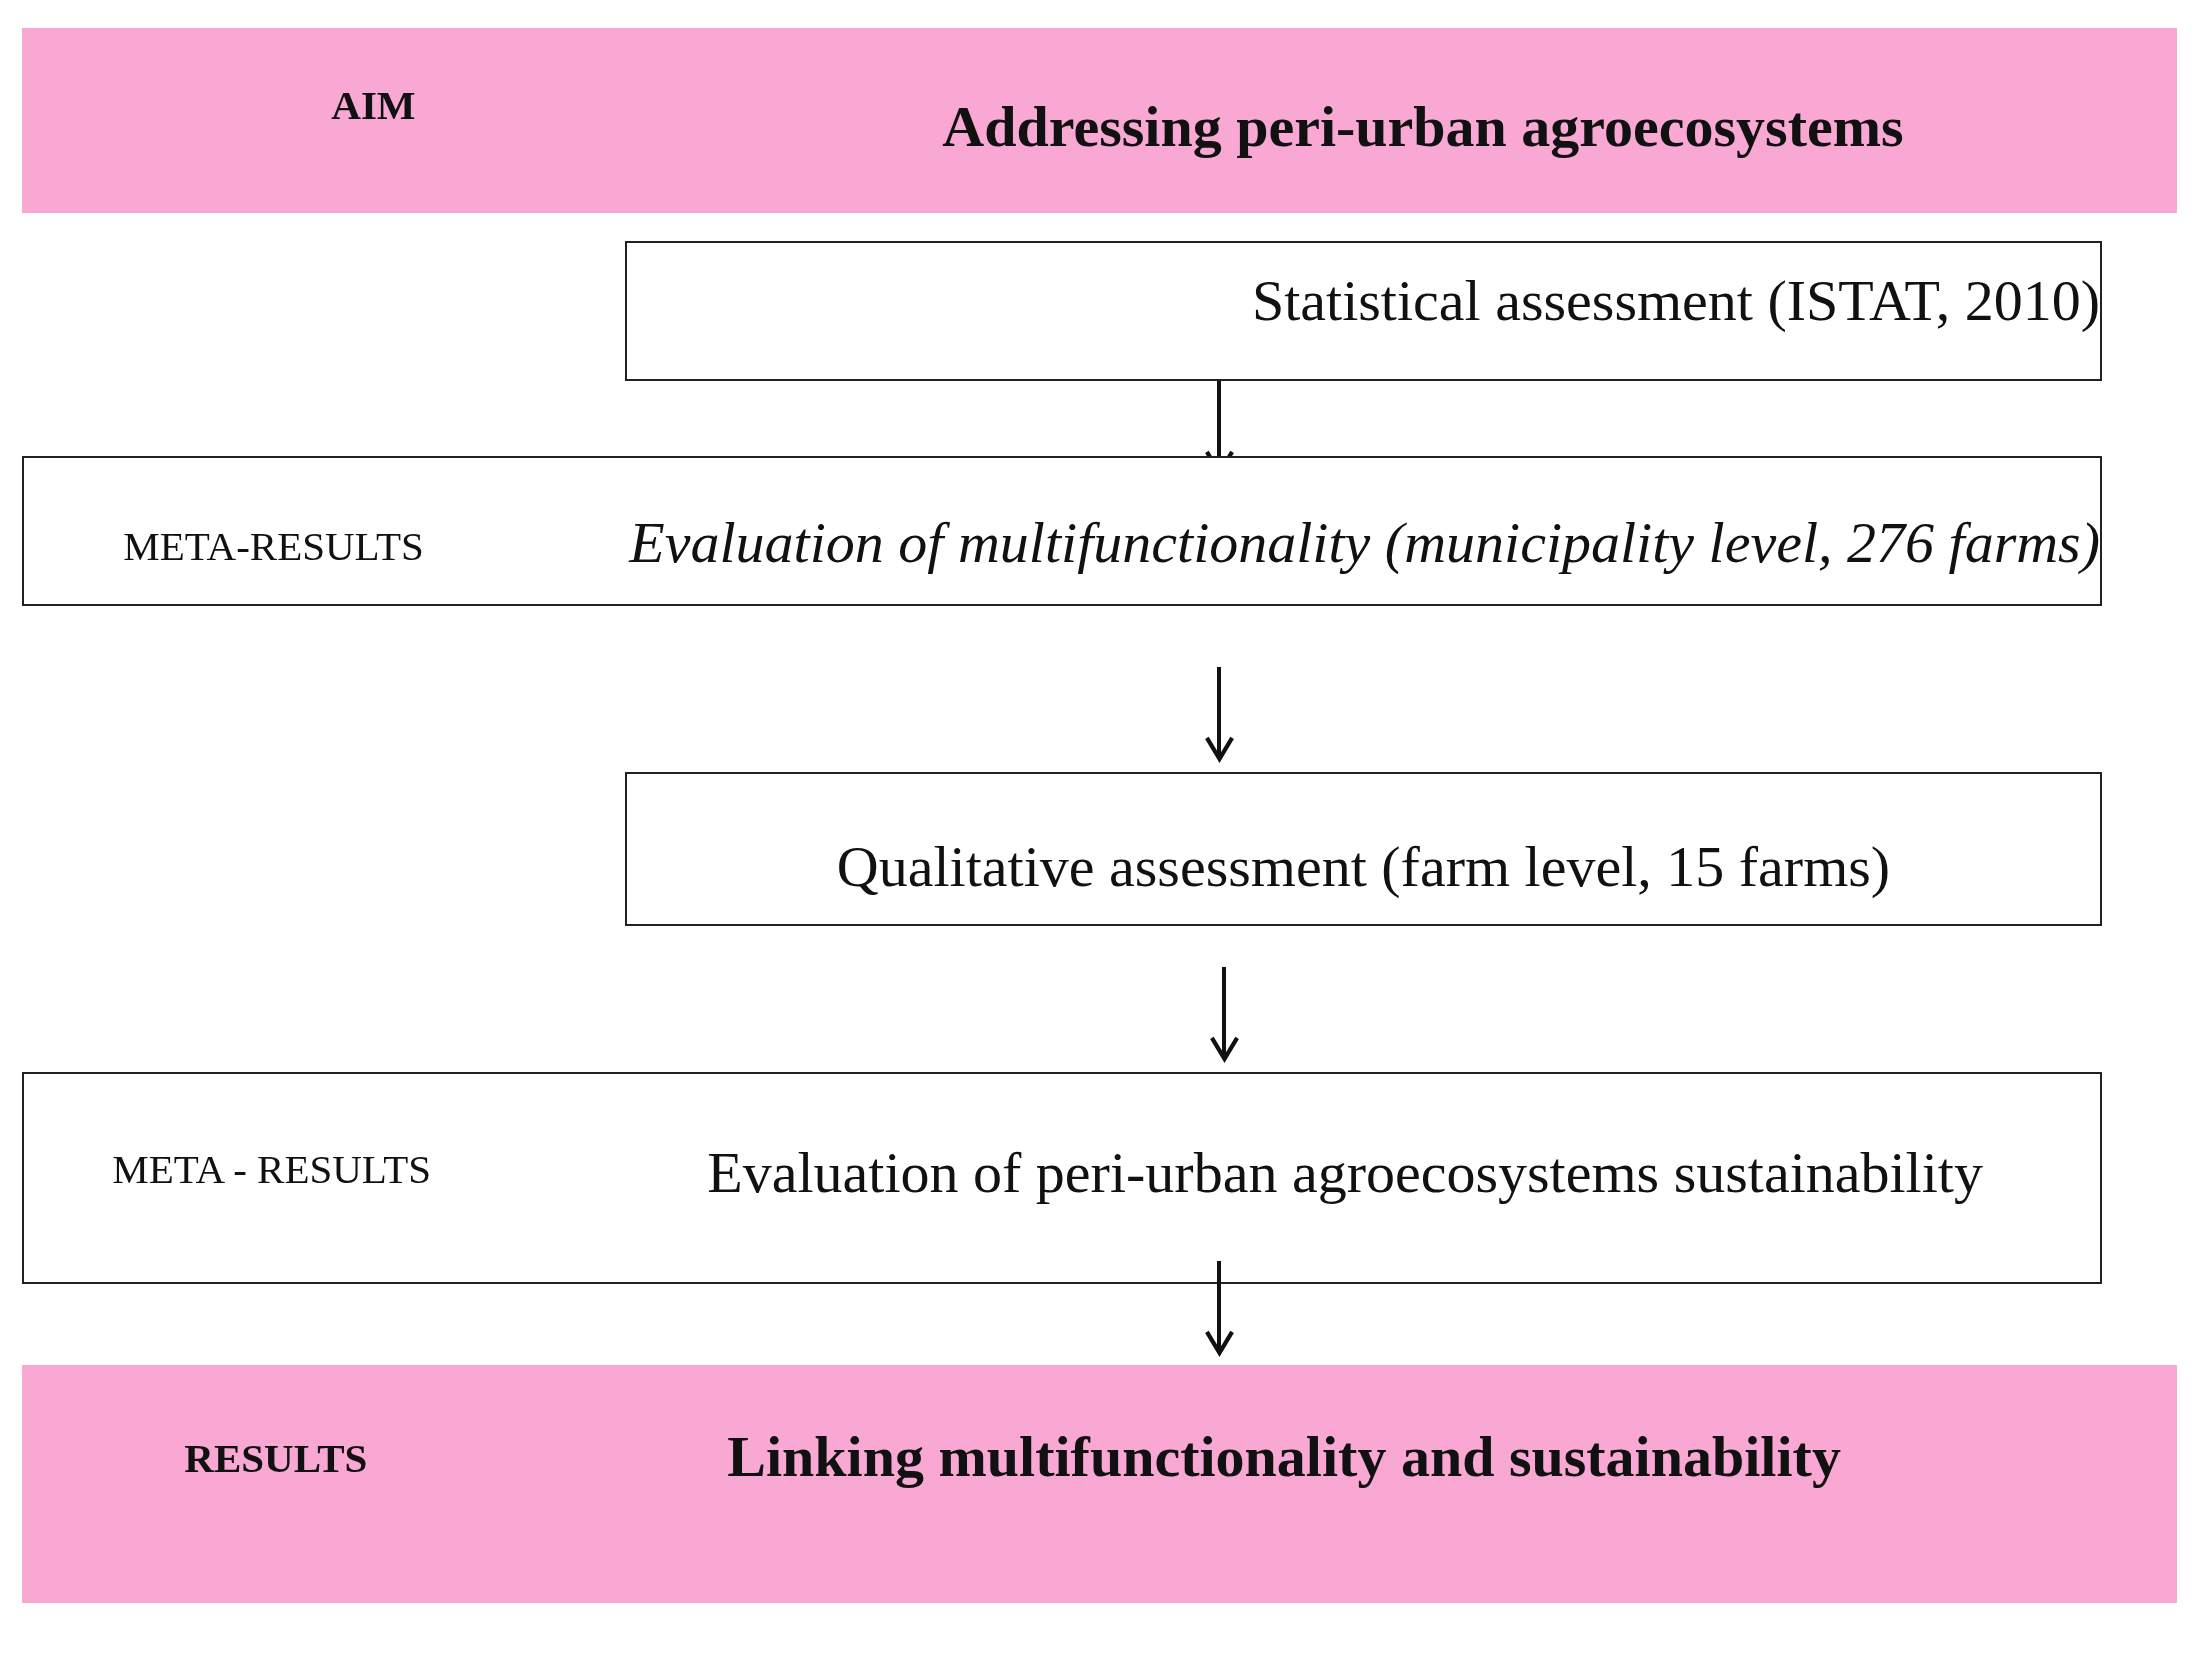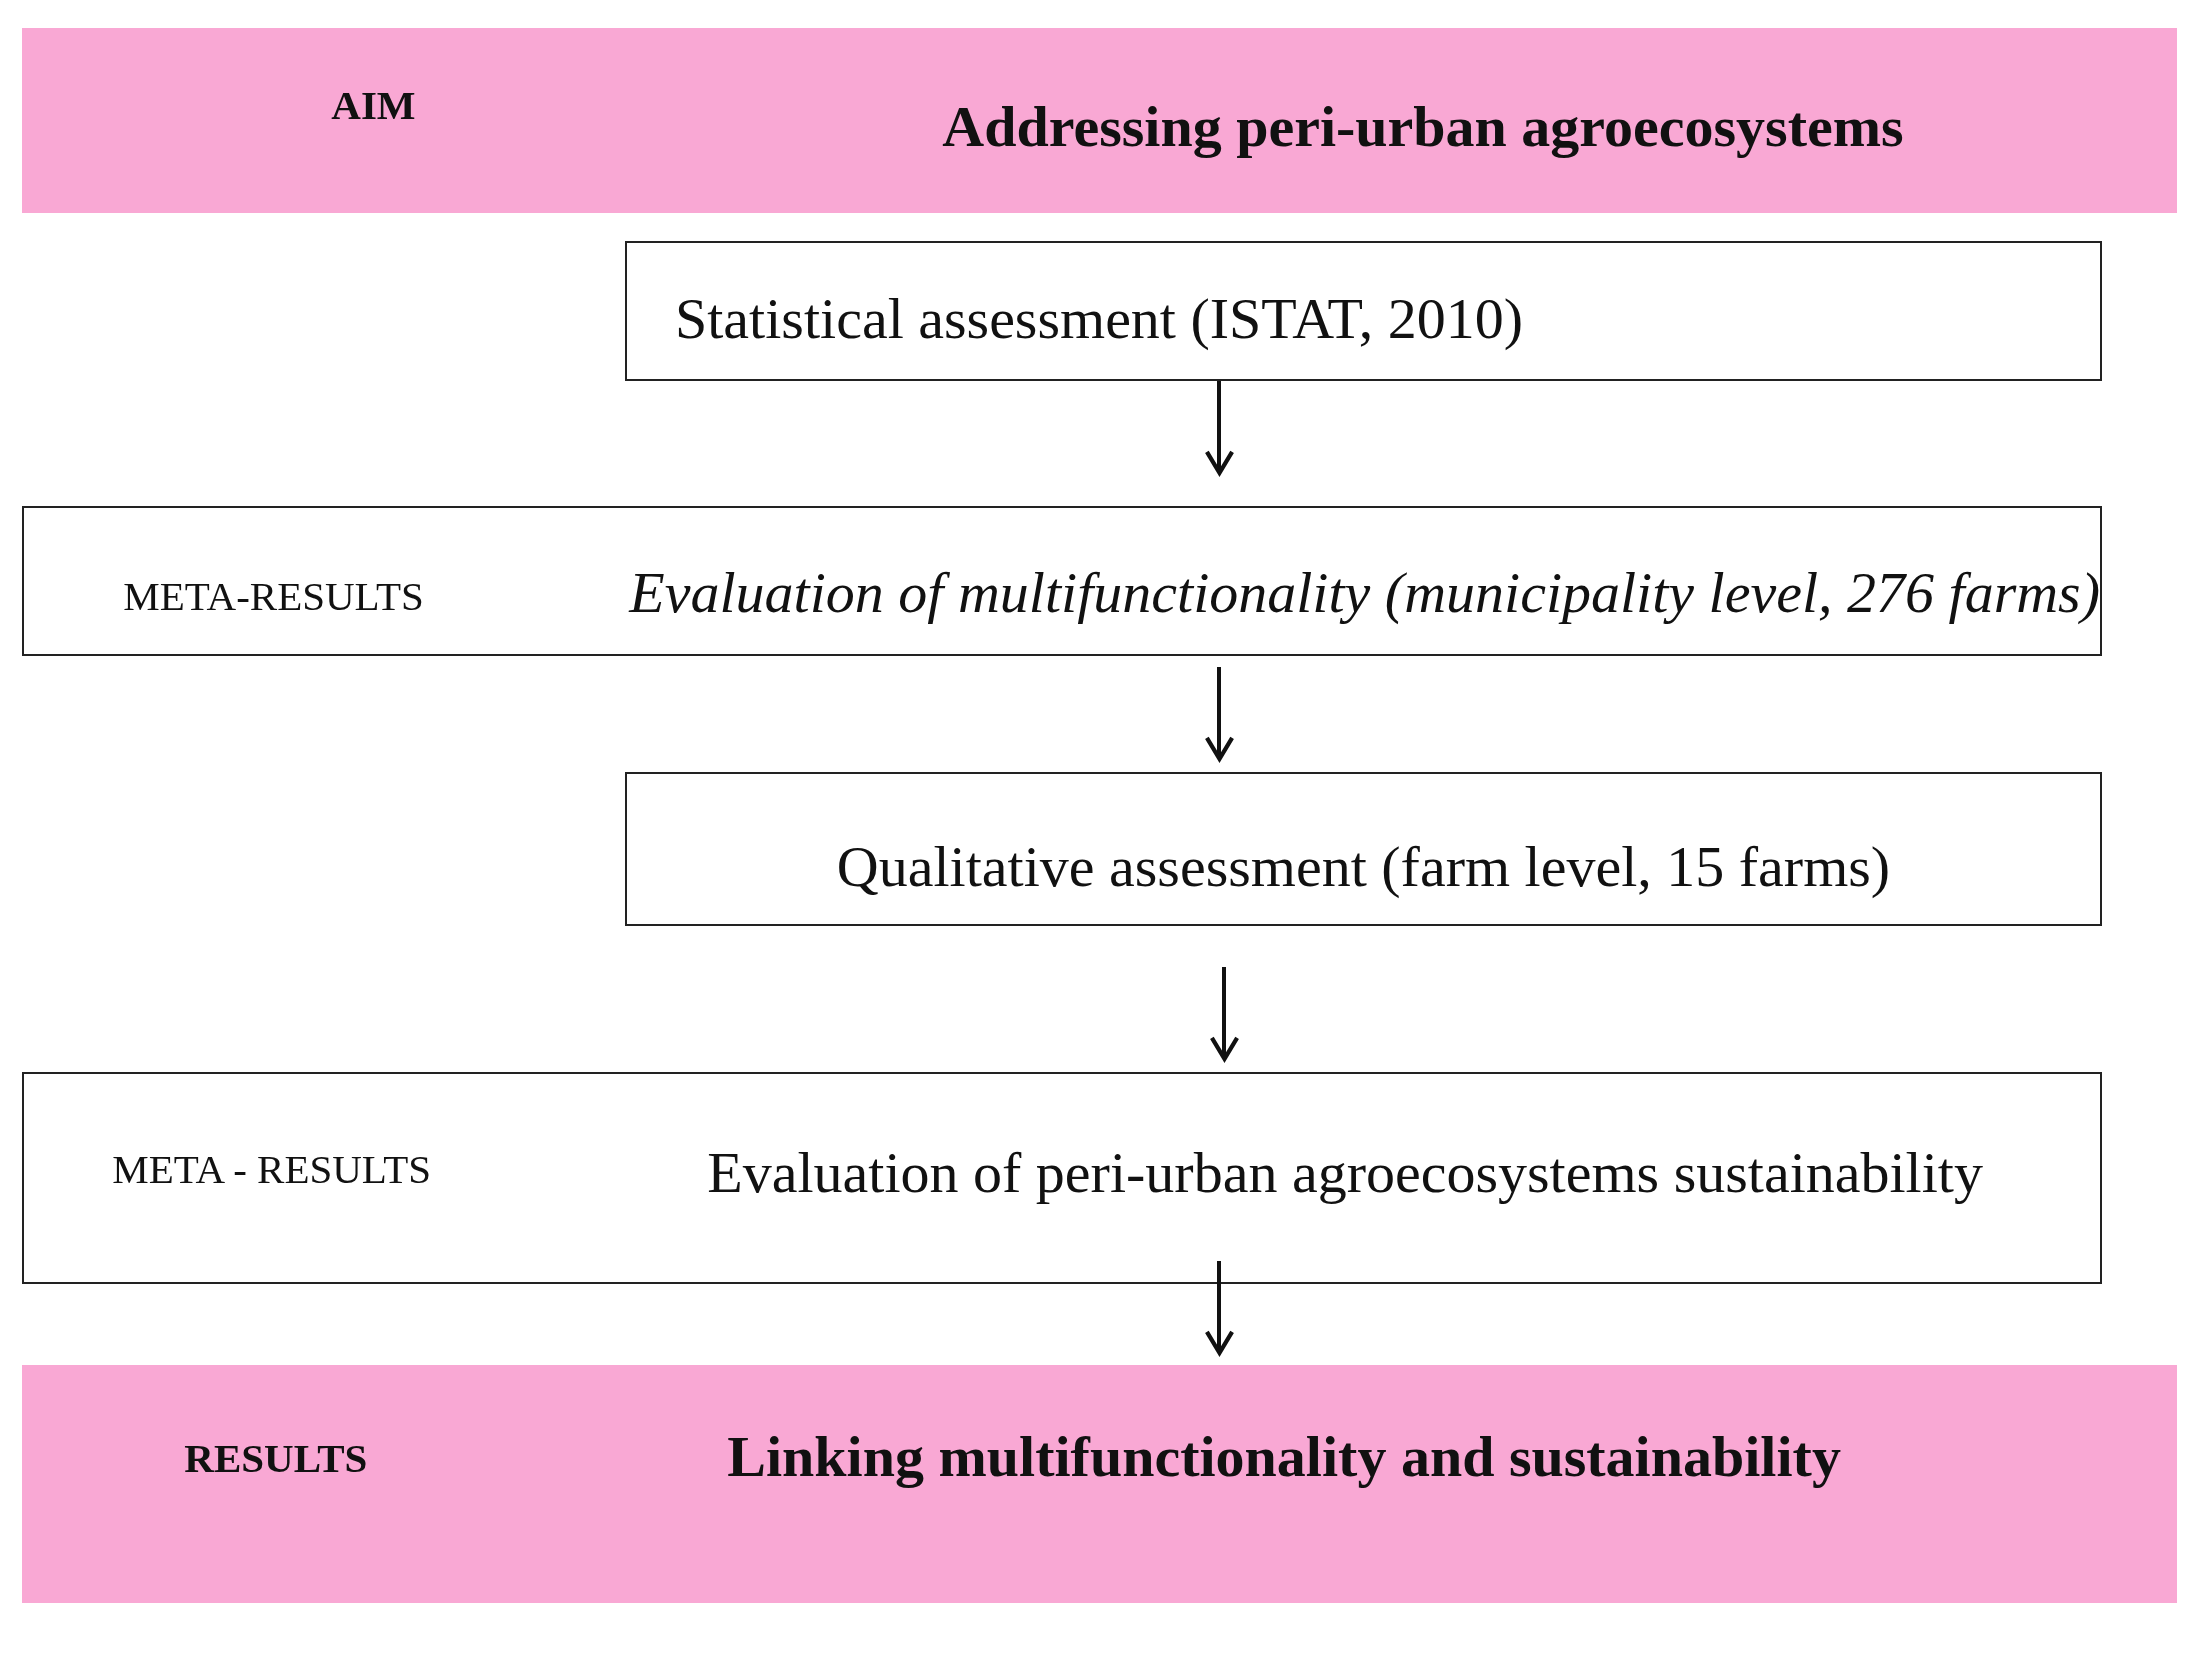--- a/index.html
+++ b/index.html
@@ -17,31 +17,31 @@
 </style>
 </head>
 <body>
 
 <div class="band" style="left:22.3px; top:28px; width:2155px; height:185px;">
   <span class="txt bold label" style="left:309px; top:57px;">AIM</span>
   <span class="txt bold main" style="left:920px; top:70px;">Addressing peri-urban agroecosystems</span>
 </div>
 
 <div class="box" style="left:625px; top:241px; width:1477px; height:140px;">
-  <span class="txt main" style="left:0; right:0; text-align:left; top:47px;padding-left:48px;">Statistical assessment (ISTAT, 2010)</span>
+  <span class="txt main" style="left:0; right:0; text-align:right; top:29px;padding-left:48px;">Statistical assessment (ISTAT, 2010)</span>
 </div>
 
 <div class="arrow" style="left:1219px; top:381px;">
   <div class="shaft" style="height:88px;"></div>
   <svg width="31" height="28" style="top:68px;" viewBox="0 0 44 40">
       <polyline points="4,4 22,34 40,4" fill="none" stroke="#111" stroke-width="6"></polyline>
     </svg>
 </div>
 
-<div class="box" style="left:22.3px; top:506px; width:2080px; height:150px;">
+<div class="box" style="left:22.3px; top:456px; width:2080px; height:150px;">
   <span class="txt label" style="left:99px; top:68px;">META-RESULTS</span>
   <span class="txt main" style="left:605px; top:56px;font-style:italic;">Evaluation of multifunctionality (municipality level, 276 farms)</span>
 </div>
 
 <div class="arrow" style="left:1219px; top:667px;">
   <div class="shaft" style="height:88px;"></div>
   <svg width="31" height="28" style="top:68px;" viewBox="0 0 44 40">
       <polyline points="4,4 22,34 40,4" fill="none" stroke="#111" stroke-width="6"></polyline>
     </svg>
 </div>

